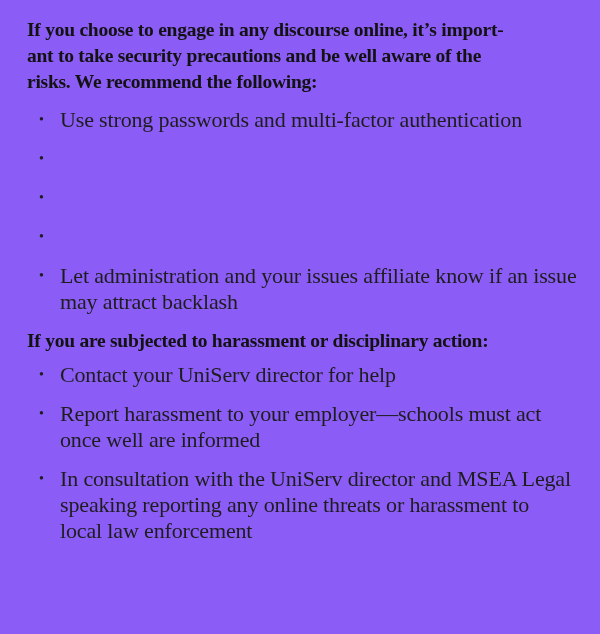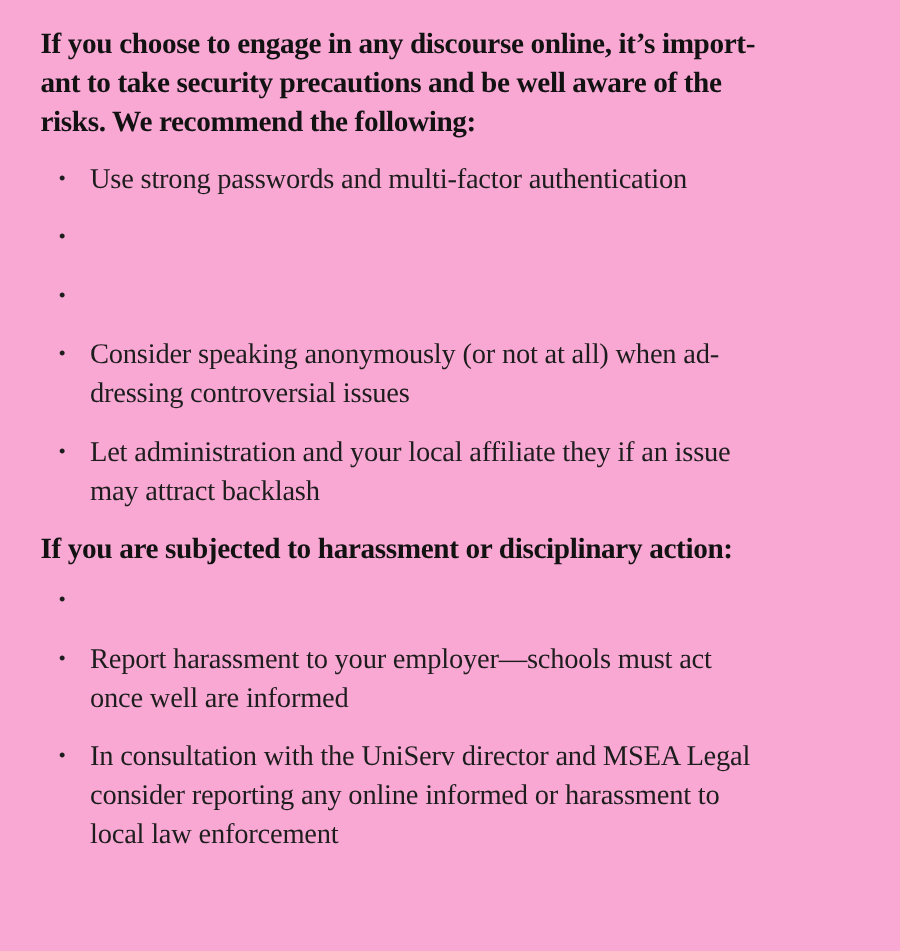--- a/index.html
+++ b/index.html
@@ -51,70 +51,69 @@
   .bullet-dot {
     flex: 0 0 33px;
     box-sizing: border-box;
     padding-left: 12px;
     font-size: 14px;
     line-height: 26px;
     color: #1d1d1d;
     user-select: none;
   }
   .item-text {
-    font-size: 19px;
+    font-size: 22px;
     line-height: 26px;
     letter-spacing: -0.15px;
     white-space: pre; 
   }
 </style>
 </head>
 <body style="background: rgb(229, 234, 245);">
 
-<div class="panel" style="background: #f9a8d4; color: rgb(29, 29, 29);">
+<div class="panel" style="background: #8b5cf6; color: rgb(29, 29, 29);">
 
   <p class="section-heading">If you choose to engage in any discourse online, it’s import-
 ant to take security precautions and be well aware of the
 risks. We recommend the following:</p>
 
   <ul class="bullet-list">
     <li class="bullet-item">
       <span class="bullet-dot">•</span>
       <span class="item-text">Use strong passwords and multi-factor authentication</span>
     </li>
     <li class="bullet-item">
       <span class="bullet-dot">•</span>
     </li>
     <li class="bullet-item">
       <span class="bullet-dot">•</span>
     </li>
     <li class="bullet-item">
       <span class="bullet-dot">•</span>
-      <span class="item-text">Consider speaking anonymously (or not at all) when ad-
-dressing controversial issues</span>
     </li>
     <li class="bullet-item">
       <span class="bullet-dot">•</span>
-      <span class="item-text">Let administration and your local affiliate they if an issue
+      <span class="item-text">Let administration and your issues affiliate know if an issue
 may attract backlash</span>
     </li>
   </ul>
 
   <p class="section-heading second">If you are subjected to harassment or disciplinary action:</p>
 
   <ul class="bullet-list">
     <li class="bullet-item">
       <span class="bullet-dot">•</span>
+      <span class="item-text">Contact your UniServ director for help</span>
     </li>
     <li class="bullet-item">
       <span class="bullet-dot">•</span>
       <span class="item-text">Report harassment to your employer—schools must act
 once well are informed</span>
     </li>
     <li class="bullet-item">
       <span class="bullet-dot">•</span>
       <span class="item-text">In consultation with the UniServ director and MSEA Legal
-consider reporting any online informed or harassment to
+speaking reporting any online threats or harassment to
 local law enforcement</span>
     </li>
   </ul>
 
 </div>
 
 </body></html>

